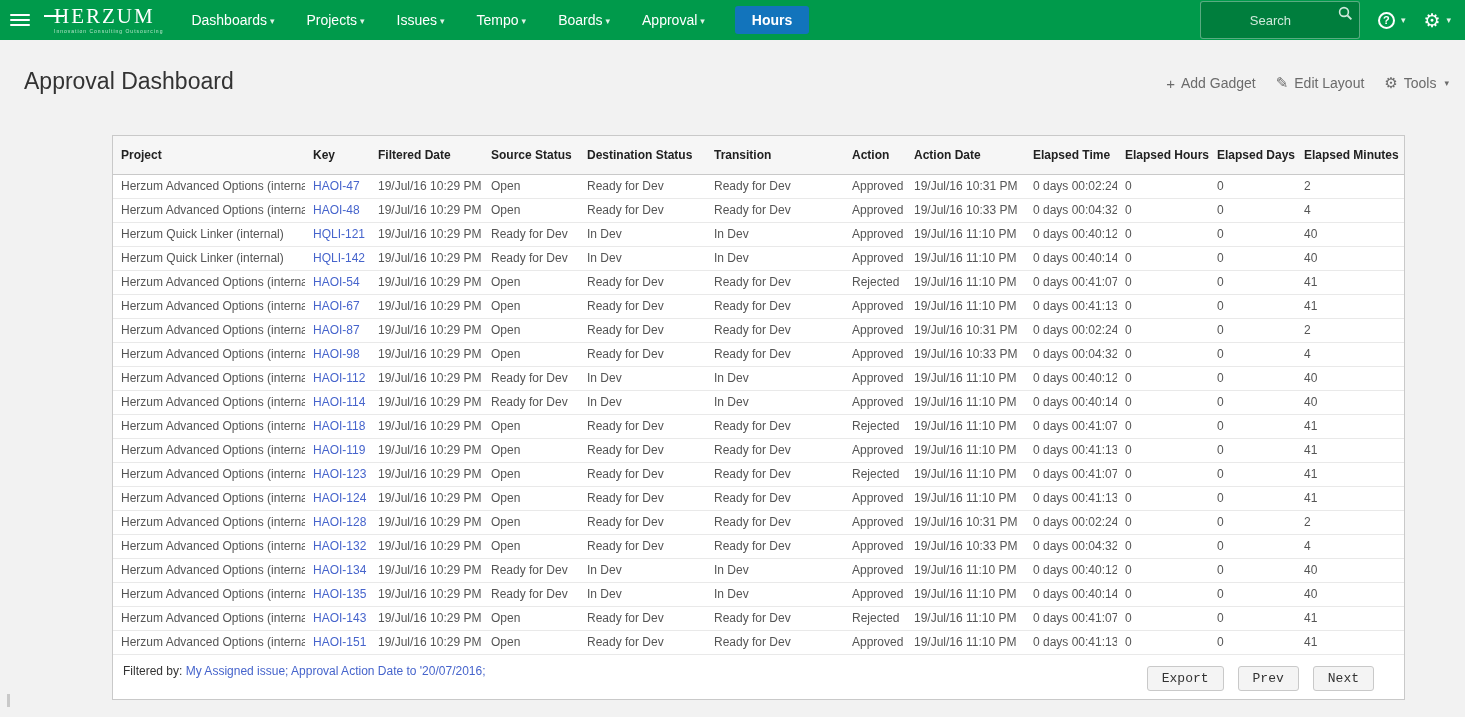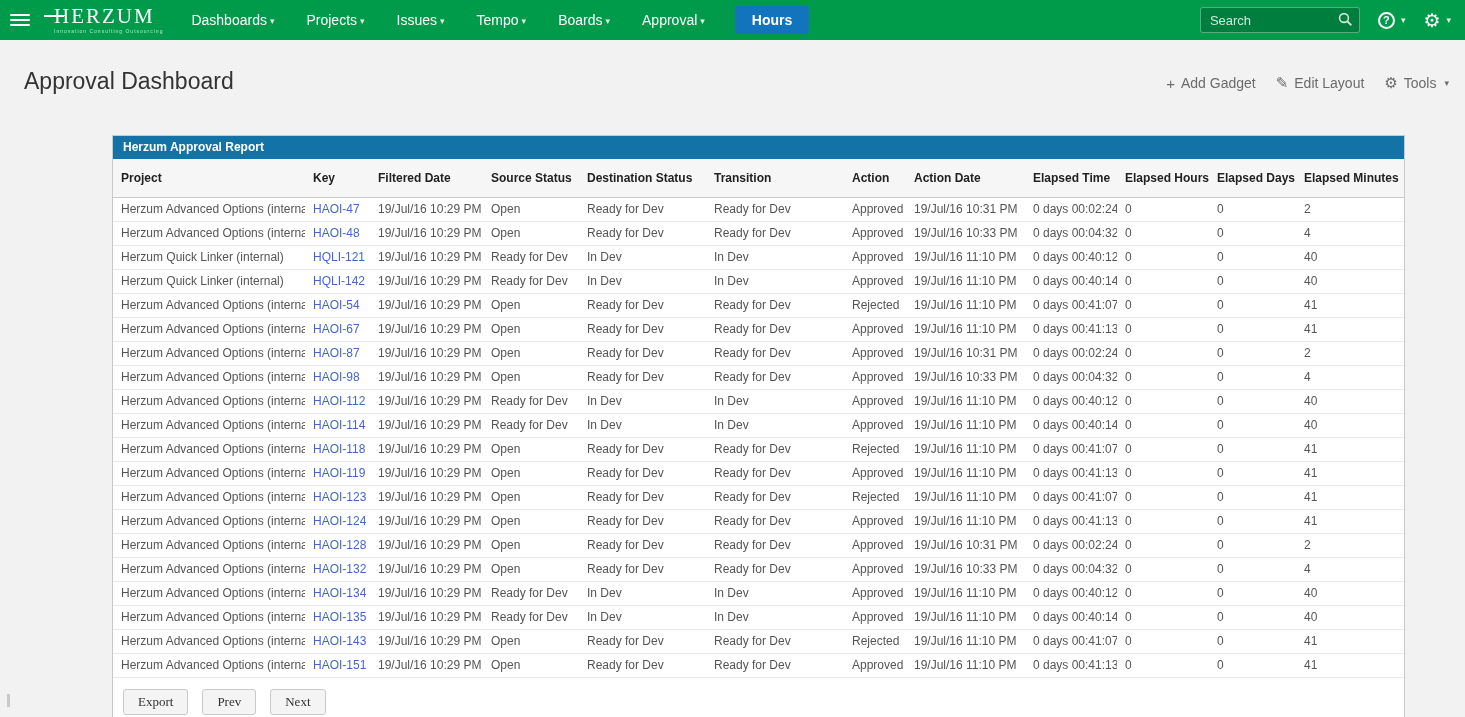--- a/index.html
+++ b/index.html
@@ -17,24 +17,24 @@
   .brand-bar { position:absolute; left:0; top:9px; width:20px; height:2px; background:#fff; }
   .brand-tagline { display:block; font-size:5px; color:#b8e6cb; letter-spacing:1px; margin-top:1px; }
   .nav-items { display:flex; align-items:center; gap:32px; }
   .nav-item { color:#fff; font-size:14px; cursor:pointer; white-space:nowrap; }
   .caret { font-size:9px; color:#dff2e6; margin-left:3px; vertical-align:1px; }
   .create-btn { margin-left:30px; background:#1274bc; color:#fff; border:none; border-radius:3px;
     font-size:14px; font-weight:bold; padding:6px 17px; cursor:pointer;
     font-family:"Liberation Sans", sans-serif; }
   .nav-right { margin-left:auto; display:flex; align-items:center; gap:18px; }
   .search-wrap { position:relative; }
-  .search-input { width:160px; height:26px; background:rgba(0,0,0,0.18);
+  .search-input { width:160px; height:38px; background:rgba(0,0,0,0.18);
     border:1px solid rgba(255,255,255,0.35); border-radius:3px; color:#e4f4ea;
     font-size:13px; padding:0 28px 0 9px; outline:none;
-    font-family:"Liberation Sans", sans-serif; }
+    font-family:"Liberation Sans", sans-serif;text-align:center; }
   .search-input::placeholder { color:#cfe9db; }
   .search-icon { position:absolute; right:7px; top:5px; }
   .help-btn,.gear-btn { display:flex; align-items:center; gap:3px; cursor:pointer; }
   .help-circle { width:17px; height:17px; border:2px solid #fff; border-radius:50%;
     color:#fff; font-size:11px; font-weight:bold; display:flex; align-items:center; justify-content:center; }
   .gear-glyph { color:#fff; font-size:19px; line-height:19px; }
 
   
   .page-head { position:absolute; left:8px; right:0; top:40px; height:70px; }
   .page-title { position:absolute; left:16px; top:28px; font-size:23px; color:#333; font-weight:normal; }
@@ -54,21 +54,21 @@
     padding:4px 8px; border-bottom:1px solid #c9c9c9; height:38px; white-space:nowrap; overflow:hidden; }
   tbody td { font-size:12px; color:#555; padding:4px 8px; border-bottom:1px solid #e9e9e9;
     height:24px; white-space:nowrap; overflow:hidden; }
   tbody a { color:#4664cc; text-decoration:none; cursor:pointer; }
   .gadget-footer { display:flex; justify-content:space-between; align-items:flex-start;
     padding:7px 10px 8px 10px; }
   .filter-line { font-size:12px; color:#333; padding-top:2px; }
   .filter-link { color:#4664cc; cursor:pointer; }
   .footer-btns { display:flex; gap:14px; margin-top:4px; padding-right:20px; }
   .btn { background:#f4f4f4; border:1px solid #c9c9c9; border-radius:3px; color:#333;
-    font-size:13px; padding:4px 14px; cursor:pointer; font-family:Liberation Serif, serif; }
+    font-size:13px; padding:4px 14px; cursor:pointer; font-family:Liberation Mono, monospace; }
   .scroll-tick { position:absolute; left:7px; top:694px; width:3px; height:13px; background:#c9c9c9; }
 </style>
 </head>
 <body>
 
 <div class="navbar">
   <div class="hamburger">
       <i></i>
       <i></i>
       <i></i>
@@ -125,21 +125,20 @@
     </span>
     <span class="page-action">
       <span class="pa-icon">⚙</span>
       <span>Tools</span>
       <span class="pa-caret">▾</span>
     </span>
   </div>
 </div>
 
 <div class="gadget">
-  <div class="gadget-header">Herzum Approval Report</div>
 
   <table>
     <colgroup>
       <col style="width:192px">
         <col style="width:65px">
         <col style="width:113px">
         <col style="width:96px">
       <col style="width:127px">
         <col style="width:138px">
         <col style="width:62px">
@@ -443,20 +442,24 @@
           <td>19/Jul/16 11:10 PM</td>
           <td>0 days 00:41:13</td>
           <td>0</td>
           <td>0</td>
           <td>41</td>
         </tr>
       </tbody>
   </table>
 
   <div class="gadget-footer">
+    <div class="filter-line">
+      <span>Filtered by:</span>
+      <span class="filter-link">My Assigned issue; Approval Action Date to '20/07/2016;</span>
+    </div>
     <div class="footer-btns">
       <button class="btn">Export</button>
       <button class="btn">Prev</button>
       <button class="btn">Next</button>
     </div>
   </div>
 </div>
 
 <div class="scroll-tick"></div>
 

